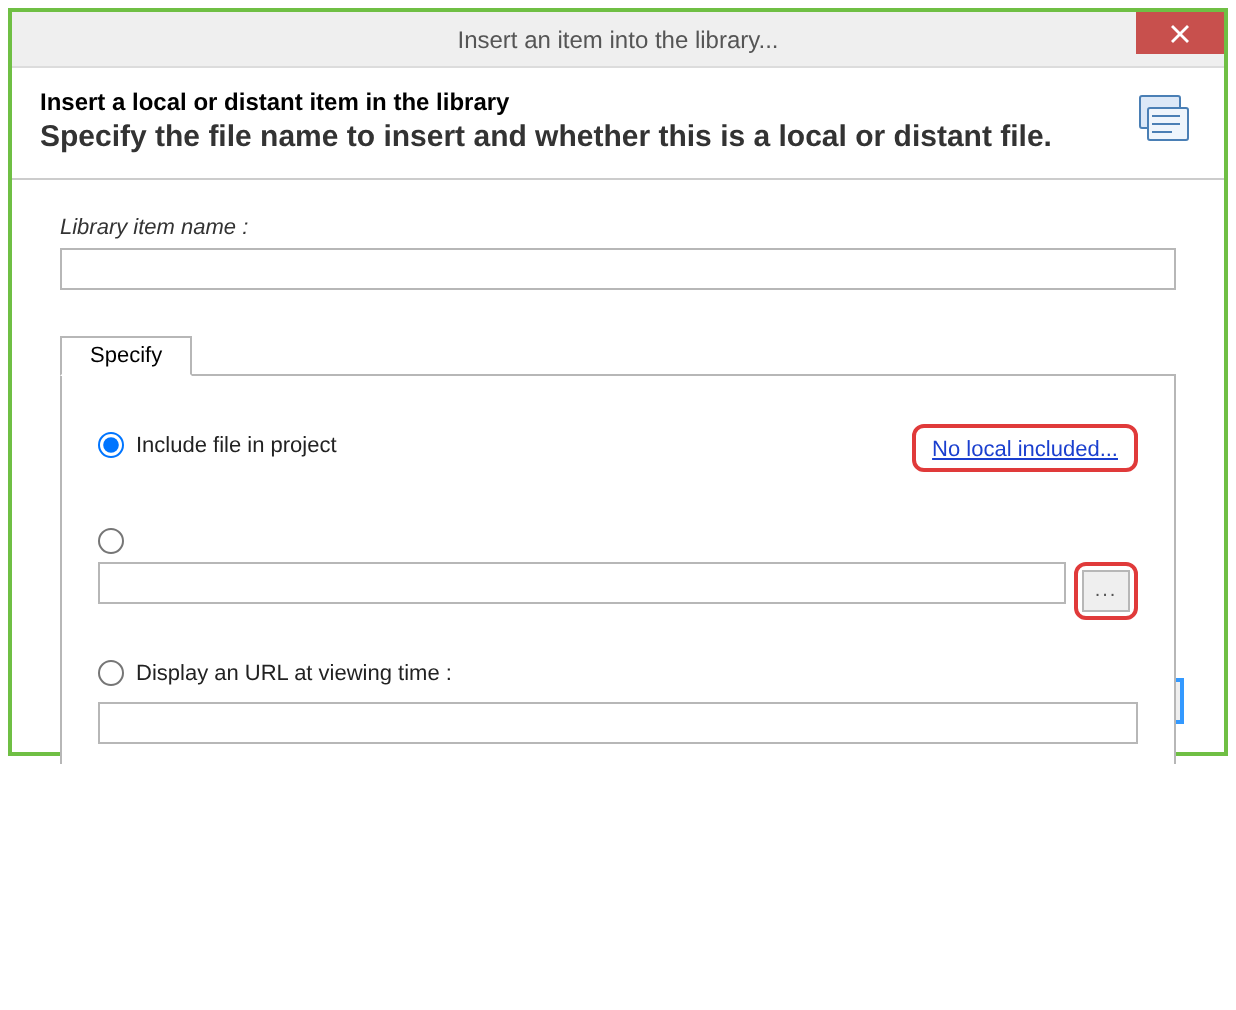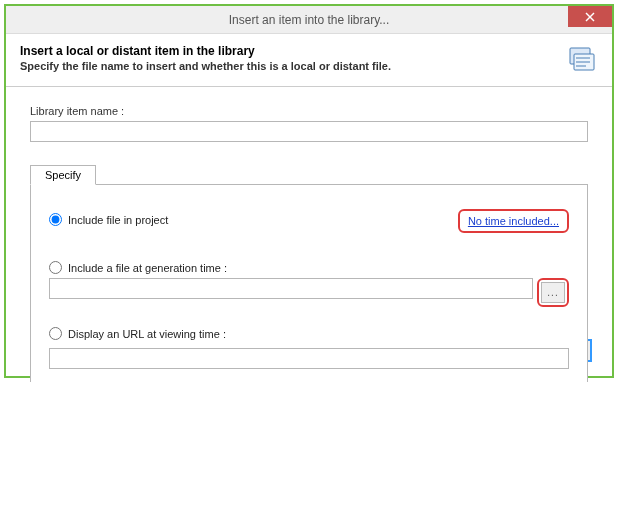--- a/index.html
+++ b/index.html
@@ -53,38 +53,39 @@
     display: flex;
     justify-content: space-between;
     align-items: flex-start;
     font-weight: bold;
   }
   .header-text b {
     font-size: 12px;
     color: #000;
   }
   .header-sub {
-    font-size: 11px;
+    font-size: 15px;
     color: #333;
     margin-top: 2px;
     text-align: right;
   }
   .header-icon {
     width: 34px;
     height: 30px;
     flex-shrink: 0;
     margin-left: 10px;
   }
   .content {
     padding: 18px 24px 10px 24px;
   }
   .field-label {
     font-size: 11px;
     color: #333;
     margin-bottom: 4px;
+    font-style: italic;
   }
   .text-input {
     width: 100%;
     border: 1px solid #b7b7b7;
     height: 21px;
     padding: 2px 4px;
     font-family: inherit;
     font-size: 12px;
     background: #fff;
   }
@@ -240,29 +241,28 @@
     <div class="tabset">
       <div class="tab">Specify</div>
       <div class="tab-panel">
 
         <div class="first-row">
           <label class="radio-row">
             <input type="radio" name="src" checked="" style="">
             <span>Include file in project</span>
           </label>
           <span class="highlight-red">
-            <span class="file-status">No time included...</span>
+            <span class="file-status">No local included...</span>
           </span>
         </div>
 
         <div class="spacer"></div>
 
         <label class="radio-row">
           <input type="radio" name="src" style="">
-          <span>Include a file at generation time :</span>
         </label>
         <div class="file-path-row">
           <input type="text" class="file-path-input" value="" style="">
           <span class="browse-highlight">
             <span class="browse-btn">...</span>
           </span>
         </div>
 
         <div style="height:20px"></div>
 

